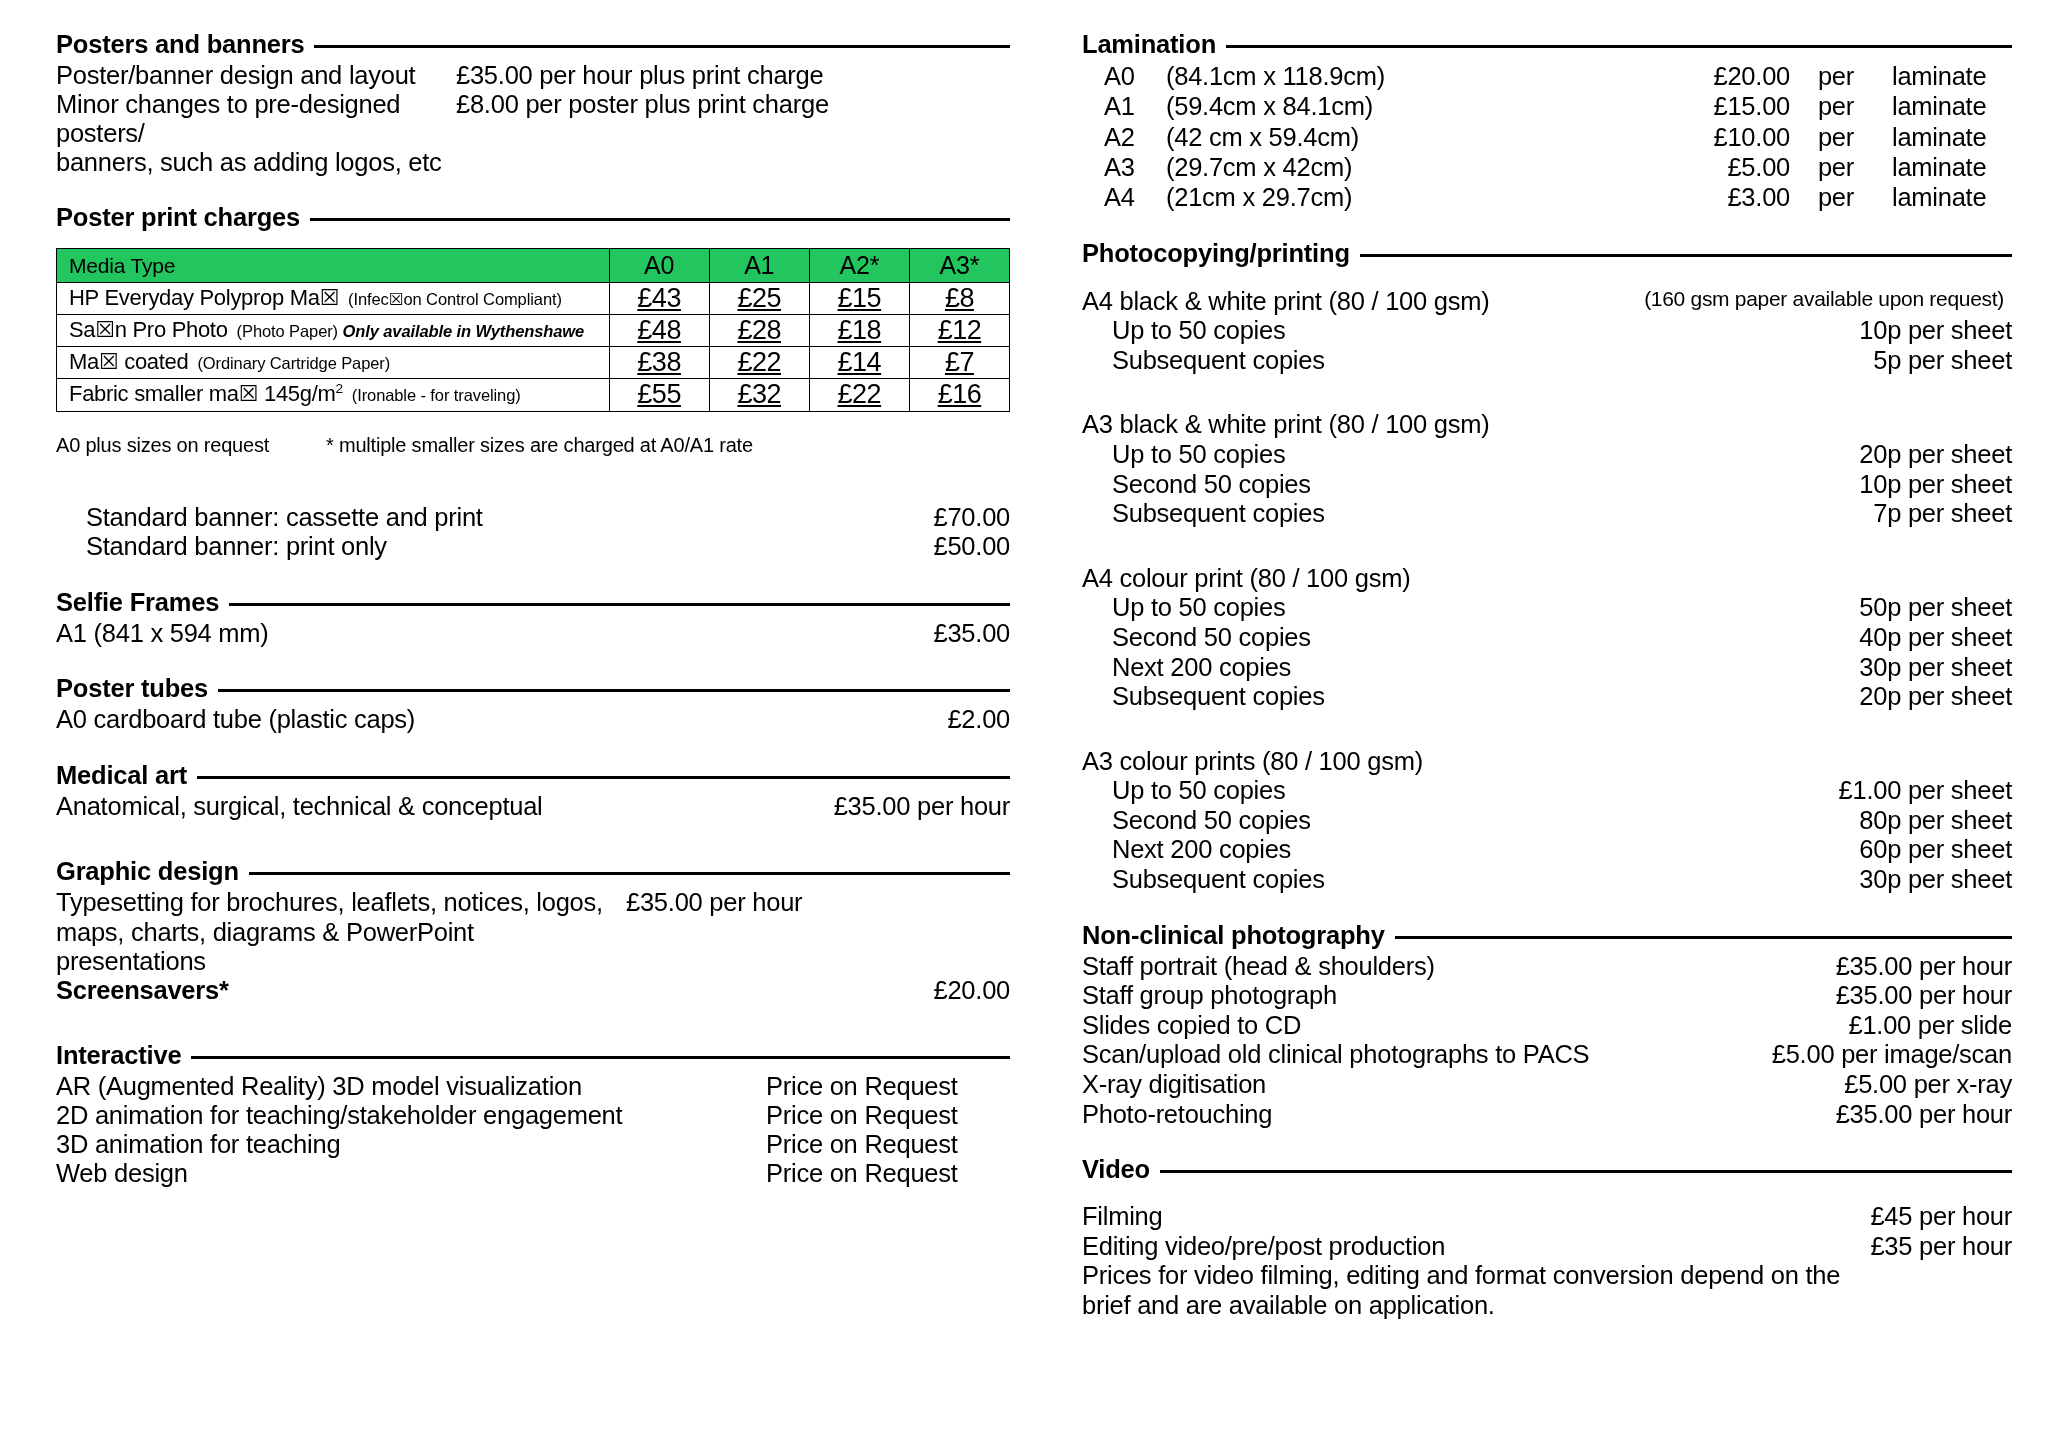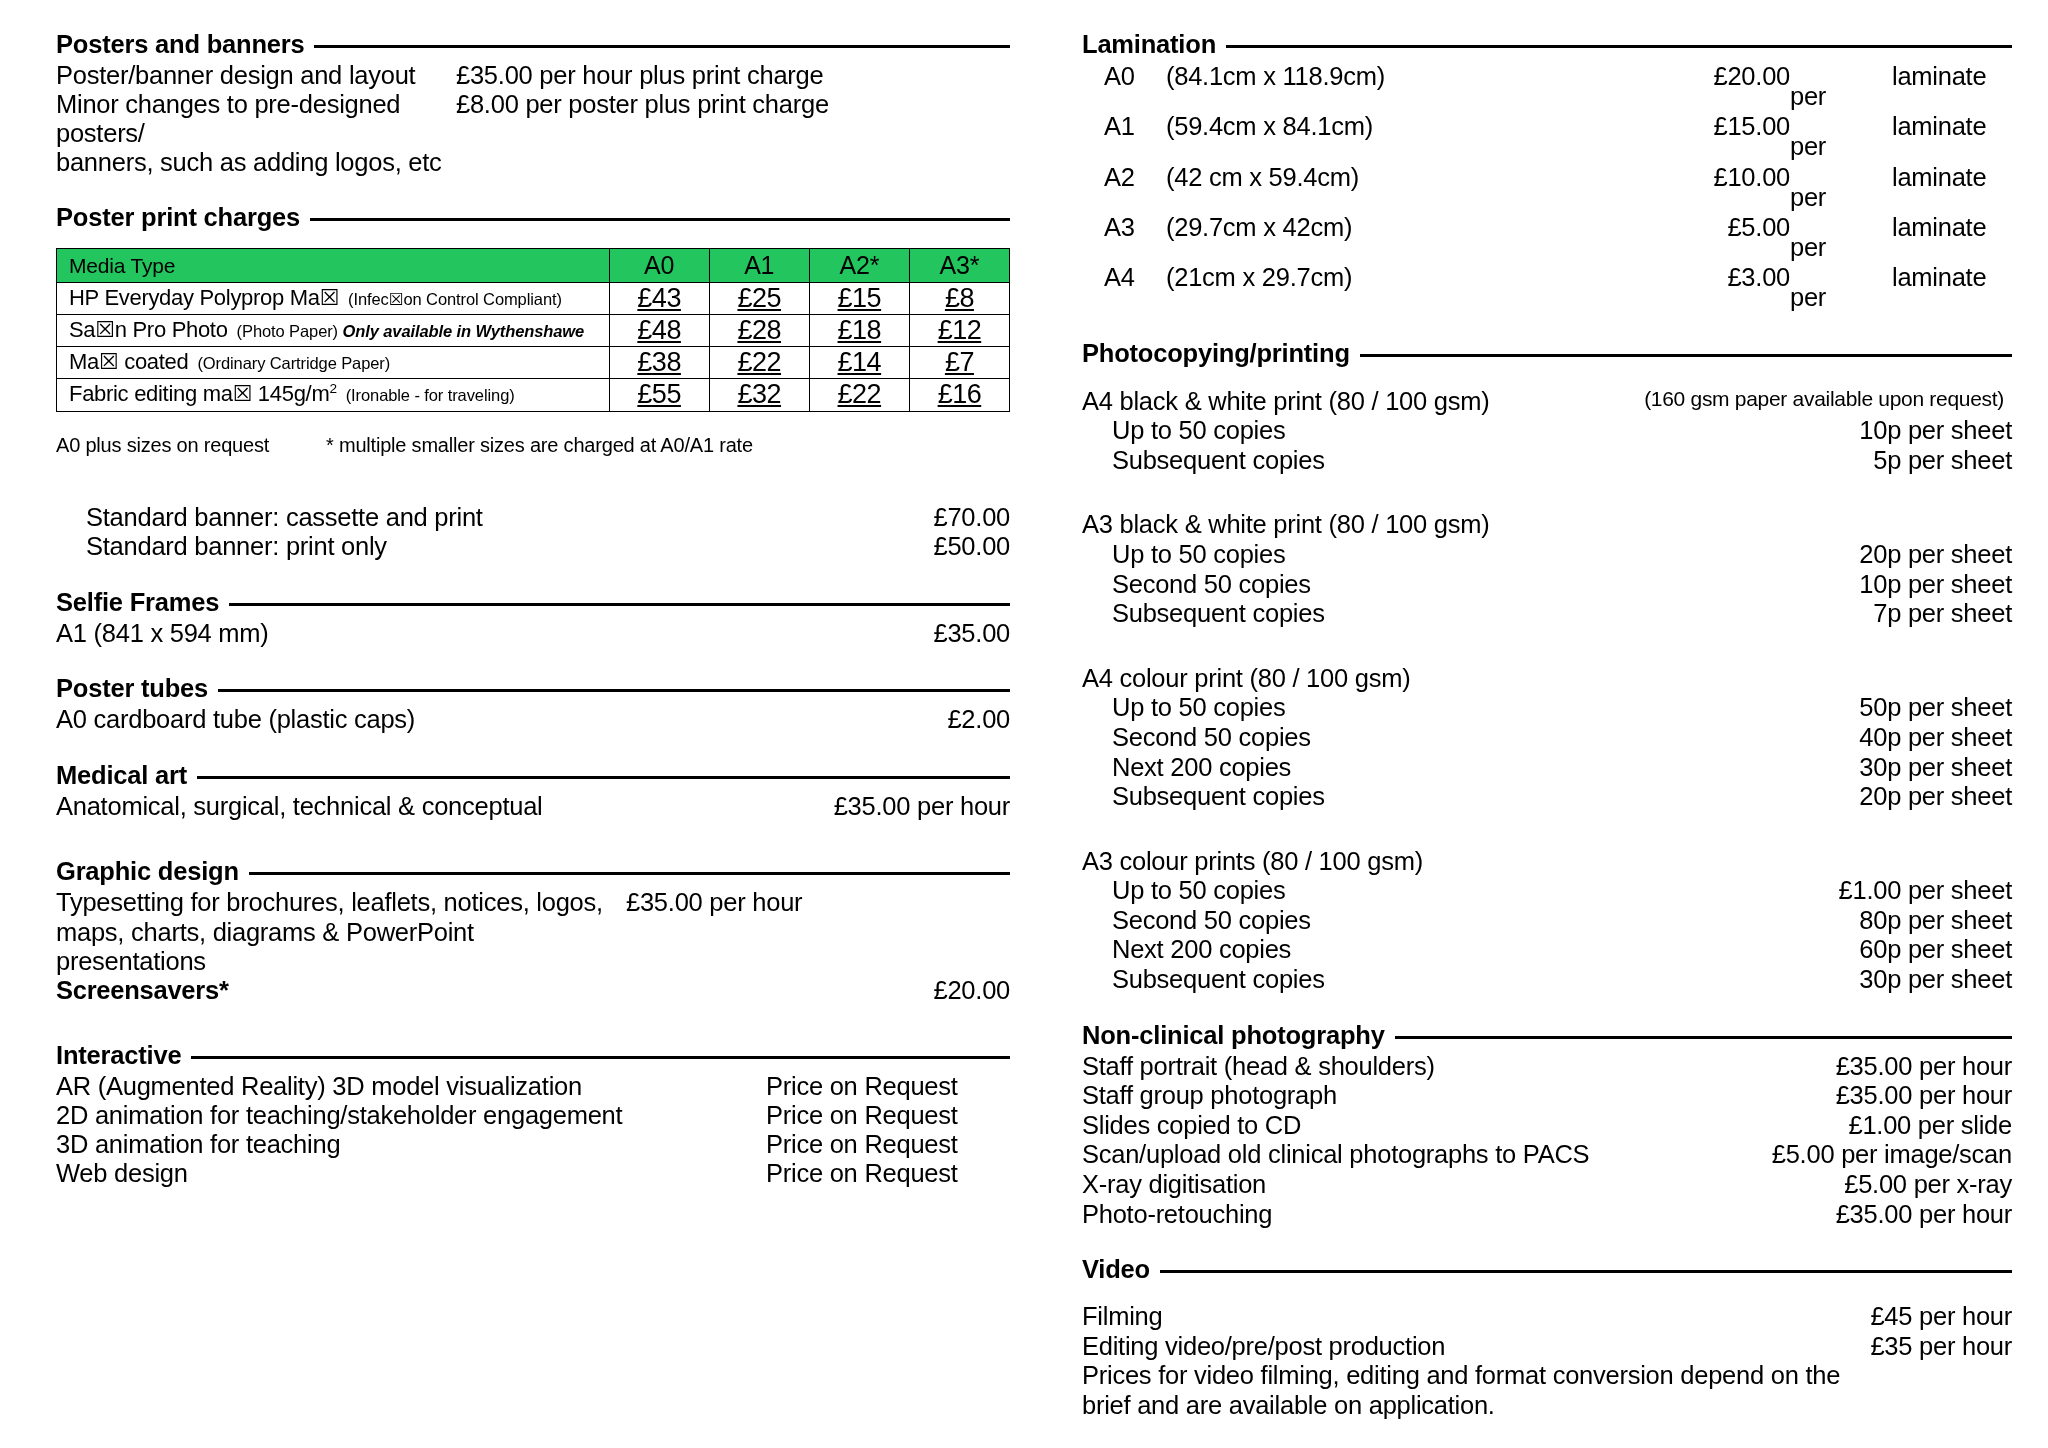--- a/index.html
+++ b/index.html
@@ -132,21 +132,21 @@
   .lam-row {
     display: flex;
     font-size: 25.5px;
     line-height: 1.19;
     letter-spacing: -0.25px;
     padding-left: 22px;
   }
   .lam-row .size { width: 62px; white-space: pre; }
   .lam-row .dims { flex: 1 1 auto; white-space: pre; }
   .lam-row .amt  { width: 150px; text-align: right; white-space: pre; }
-  .lam-row .per  { width: 92px; text-align: left; white-space: pre; margin-top: 20px; }
+  .lam-row .per  { width: 92px; text-align: center; white-space: pre; }
   .lam-row .unit { width: 130px; text-align: left; white-space: pre; padding-left: 10px; }
 
   .pc-group { margin-top: 18px; }
   .pc-head {
     display: flex;
     justify-content: space-between;
     font-size: 25.5px;
     line-height: 1.2;
     letter-spacing: -0.25px;
   }
@@ -208,21 +208,21 @@
           <td class="num">£12</td>
         </tr>
         <tr>
           <td class="media"><span>Ma☒ coated</span><span class="sub">&nbsp;&nbsp;</span><span class="sub">(Ordinary Cartridge Paper)</span></td>
           <td class="num">£38</td>
           <td class="num">£22</td>
           <td class="num">£14</td>
           <td class="num">£7</td>
         </tr>
         <tr>
-          <td class="media"><span>Fabric editing ma☒ 145g/m</span><sup class="sq">2</sup><span class="sub">&nbsp;&nbsp;</span><span class="sub">(Ironable - for traveling)</span></td>
+          <td class="media"><span>Fabric smaller ma☒ 145g/m</span><sup class="sq">2</sup><span class="sub">&nbsp;&nbsp;</span><span class="sub">(Ironable - for traveling)</span></td>
           <td class="num">£55</td>
           <td class="num">£32</td>
           <td class="num">£22</td>
           <td class="num">£16</td>
         </tr>
       </tbody>
     </table>
 
     <div class="tbl-note">
       <span class="n1">A0 plus sizes on request</span>

